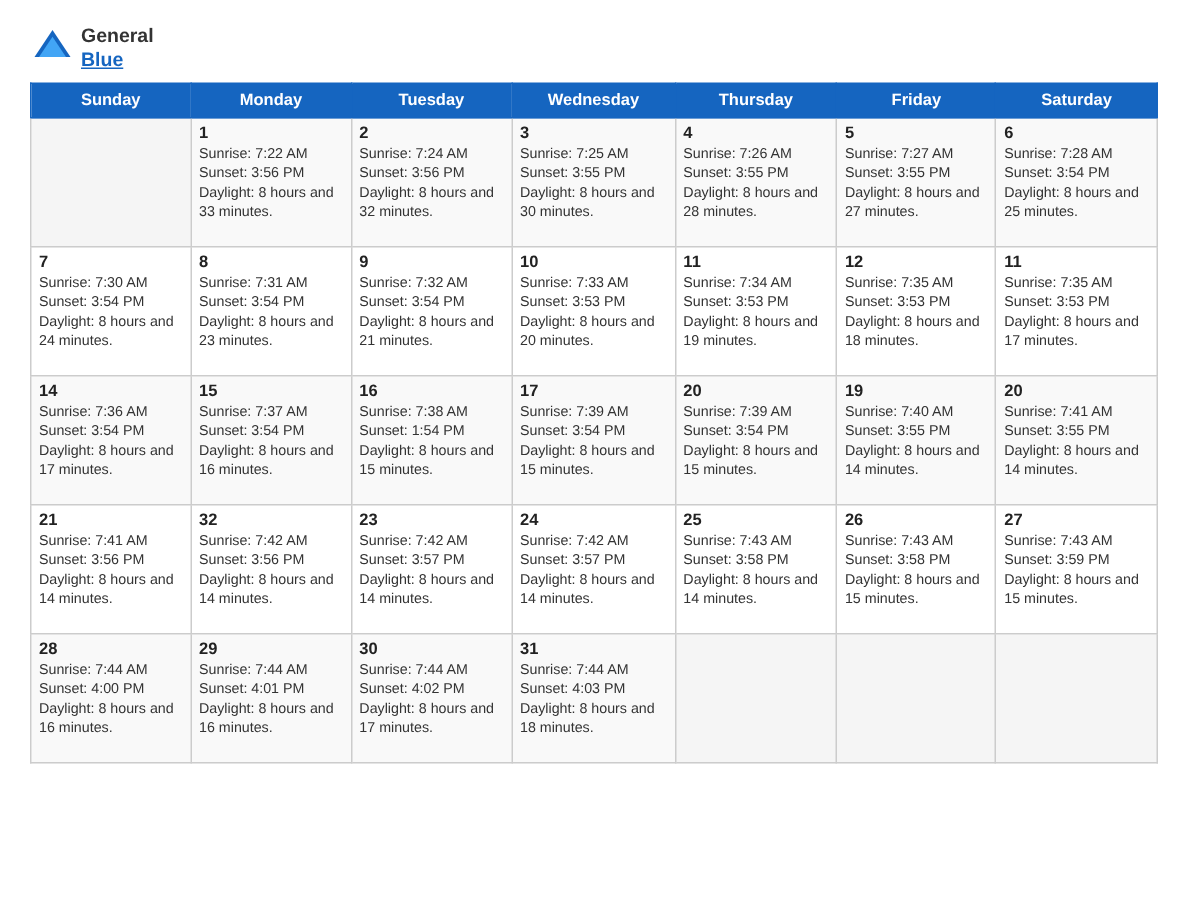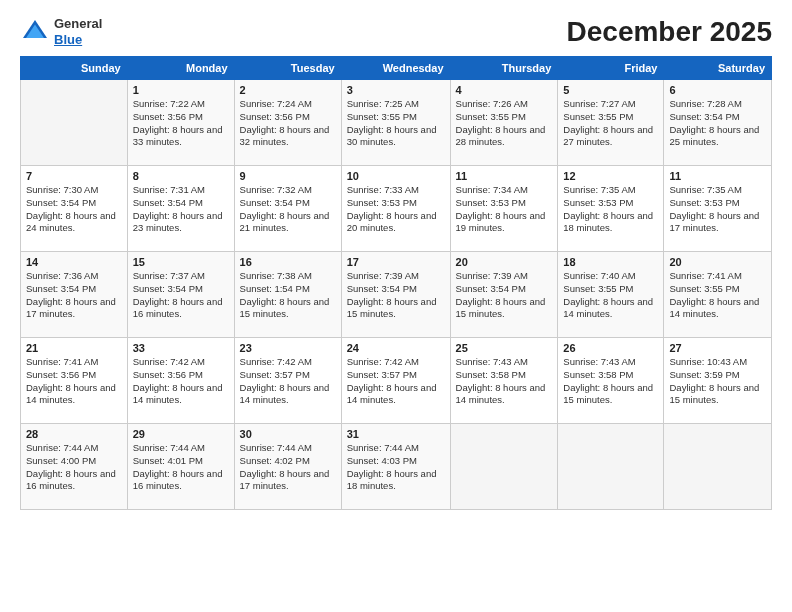--- a/index.html
+++ b/index.html
@@ -52,21 +52,21 @@
       color: #444;
     }
     .calendar {
       width: 100%;
       border-collapse: collapse;
       font-size: 10px;
     }
     .calendar thead tr th {
       background: #1565c0;
       color: #fff;
-      text-align: right;
+      text-align: center;
       padding: 5px 6px;
       font-size: 11px;
       font-weight: bold;
       border: 1px solid #1565c0;
     }
     .calendar tbody tr td {
       border: 1px solid #ccc;
       vertical-align: top;
       padding: 4px 5px;
       width: 113px;
@@ -105,21 +105,20 @@
       <svg class="logo-icon" viewBox="0 0 40 40">
         <polygon points="20,4 36,28 4,28" fill="#1565c0"></polygon>
         <polygon points="20,10 32,28 8,28" fill="#42a5f5"></polygon>
       </svg>
       <div class="logo-text">
         <span class="logo-general">General</span>
         <span class="logo-blue">Blue</span>
       </div>
     </div>
     <div class="title-block">
-      <h1>December 2025</h1>
     </div>
   </div>
 
   <table class="calendar">
     <thead>
       <tr>
       <th>Sunday</th>
           <th>Monday</th>
           <th>Tuesday</th>
           <th>Wednesday</th>
@@ -255,21 +254,21 @@
 and 15 minutes.</div>
           </td>
           <td>
             <span class="day-num">20</span>
             <div class="day-info">Sunrise: 7:39 AM
 Sunset: 3:54 PM
 Daylight: 8 hours
 and 15 minutes.</div>
           </td>
           <td>
-            <span class="day-num">18</span>
+            <span class="day-num">19</span>
             <div class="day-info">Sunrise: 7:40 AM
 Sunset: 3:55 PM
 Daylight: 8 hours
 and 14 minutes.</div>
           </td>
           <td>
             <span class="day-num">20</span>
             <div class="day-info">Sunrise: 7:41 AM
 Sunset: 3:55 PM
 Daylight: 8 hours
@@ -278,21 +277,21 @@
         </tr>
         <tr>
           <td>
             <span class="day-num">21</span>
             <div class="day-info">Sunrise: 7:41 AM
 Sunset: 3:56 PM
 Daylight: 8 hours
 and 14 minutes.</div>
           </td>
           <td>
-            <span class="day-num">33</span>
+            <span class="day-num">32</span>
             <div class="day-info">Sunrise: 7:42 AM
 Sunset: 3:56 PM
 Daylight: 8 hours
 and 14 minutes.</div>
           </td>
           <td>
             <span class="day-num">23</span>
             <div class="day-info">Sunrise: 7:42 AM
 Sunset: 3:57 PM
 Daylight: 8 hours
@@ -314,21 +313,21 @@
           </td>
           <td>
             <span class="day-num">26</span>
             <div class="day-info">Sunrise: 7:43 AM
 Sunset: 3:58 PM
 Daylight: 8 hours
 and 15 minutes.</div>
           </td>
           <td>
             <span class="day-num">27</span>
-            <div class="day-info">Sunrise: 10:43 AM
+            <div class="day-info">Sunrise: 7:43 AM
 Sunset: 3:59 PM
 Daylight: 8 hours
 and 15 minutes.</div>
           </td>
         </tr>
         <tr>
           <td>
             <span class="day-num">28</span>
             <div class="day-info">Sunrise: 7:44 AM
 Sunset: 4:00 PM

